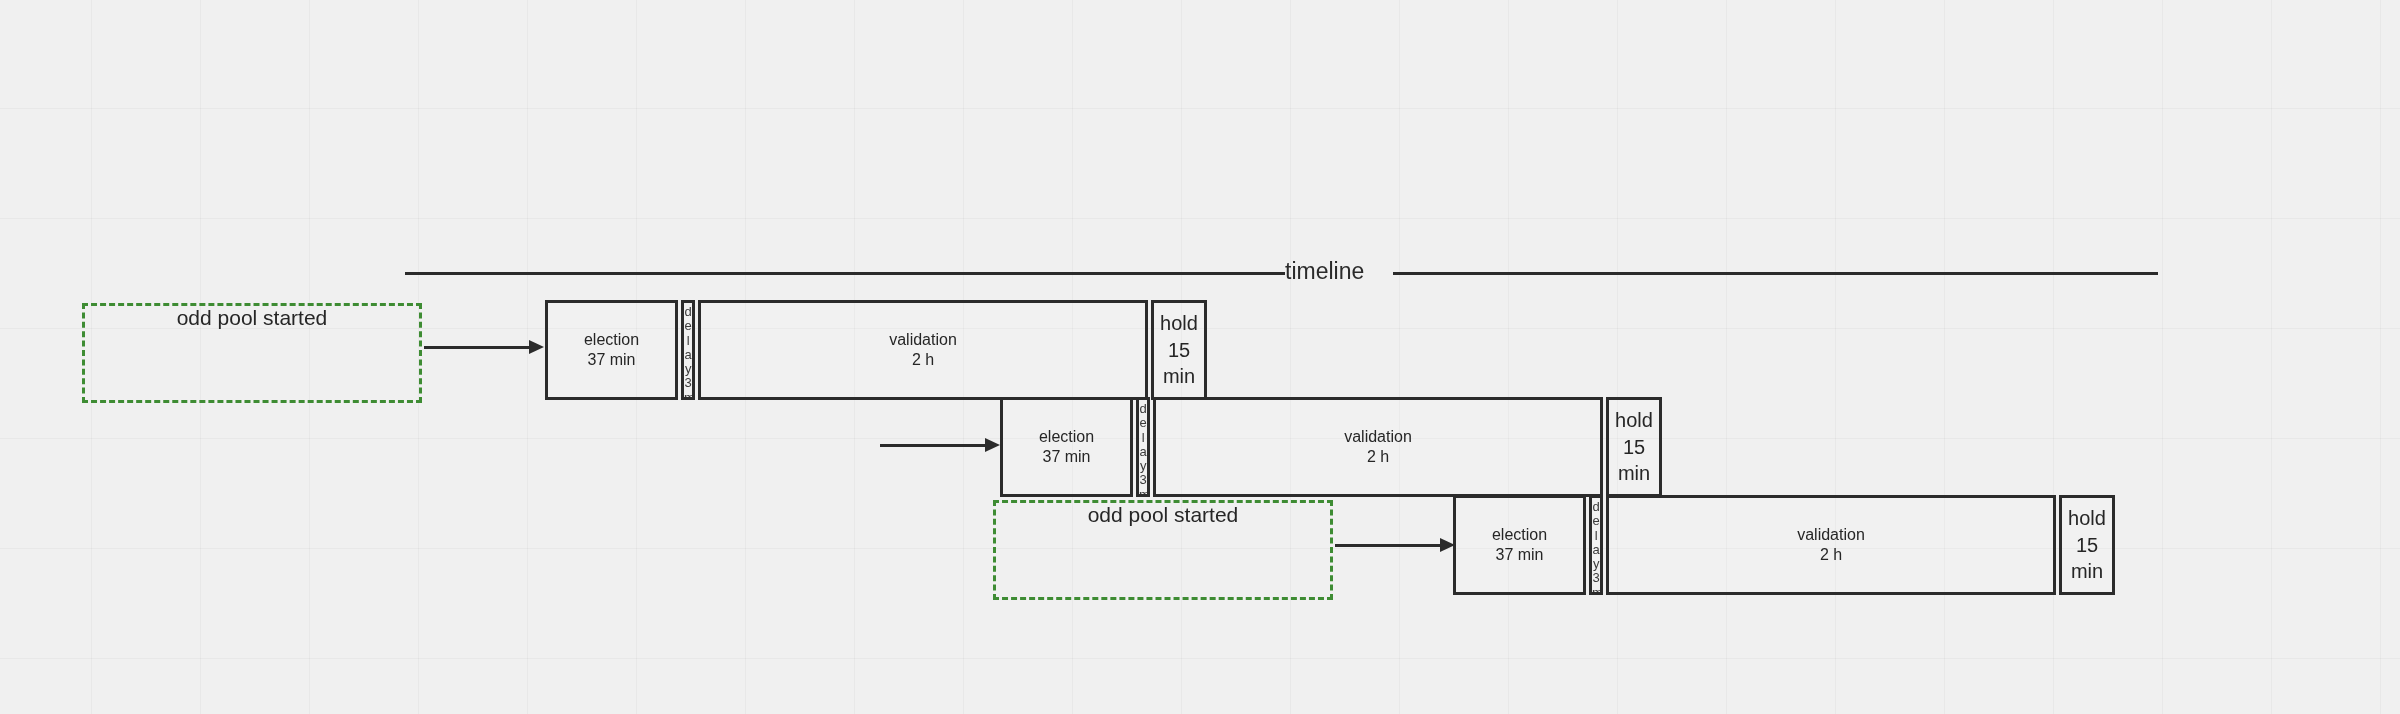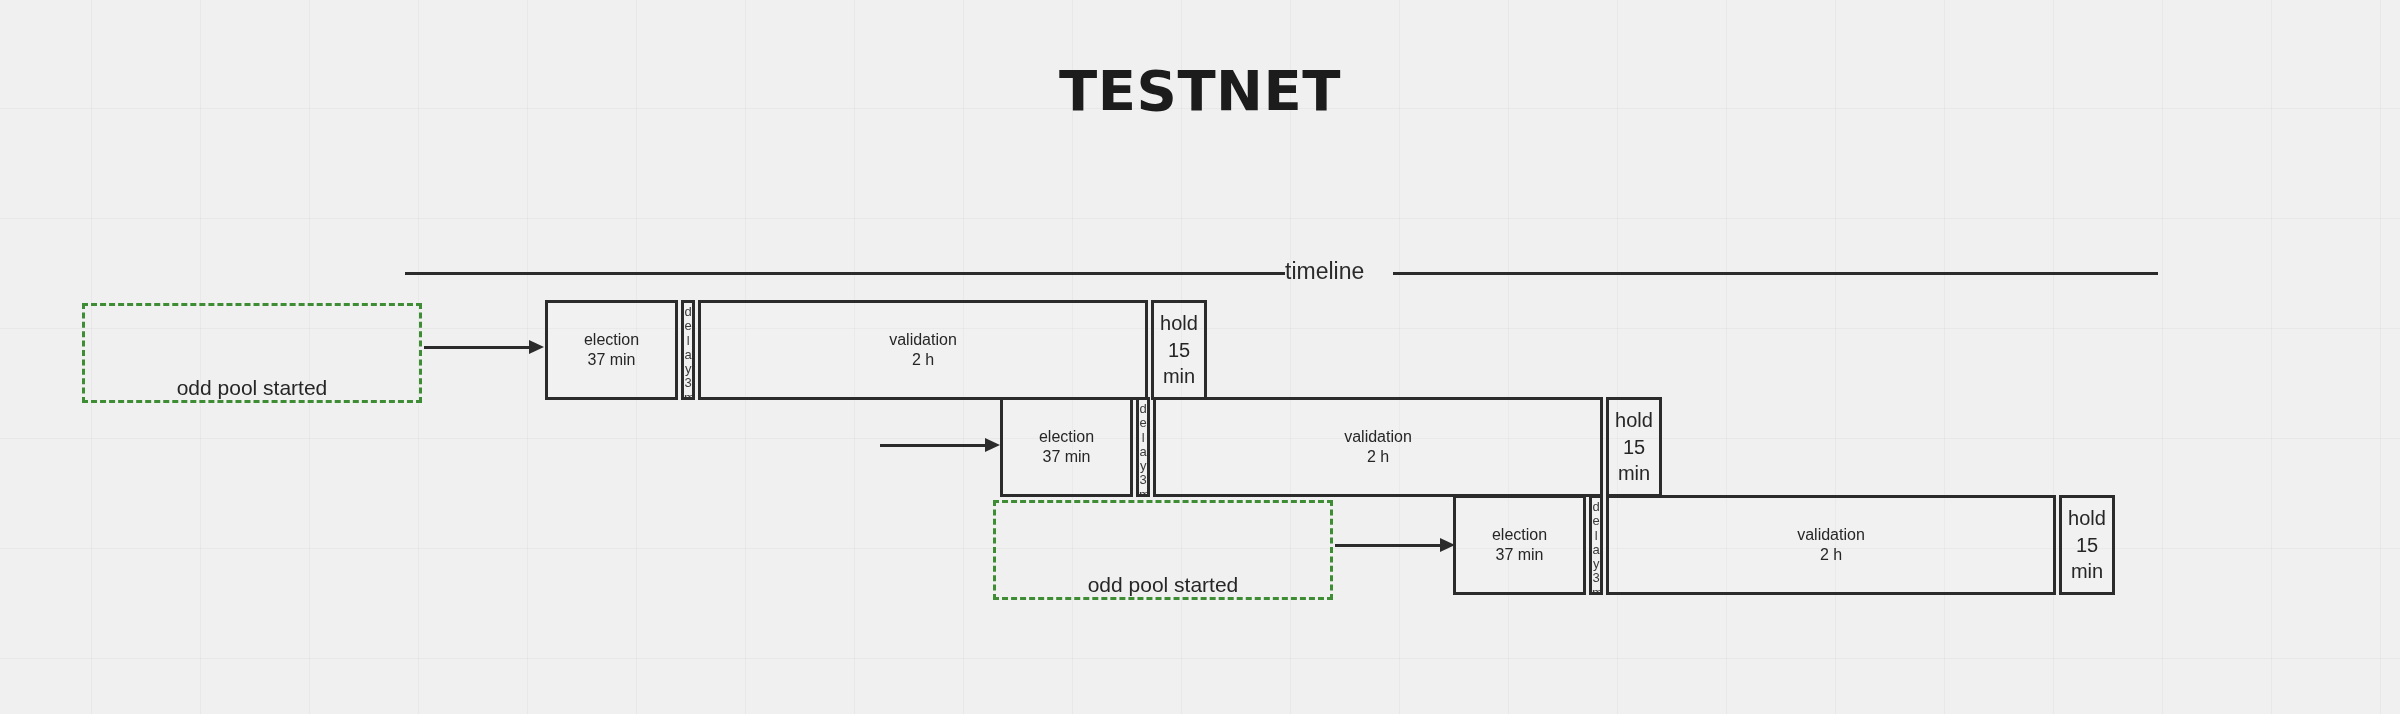--- a/index.html
+++ b/index.html
@@ -99,21 +99,21 @@
   }
 
   .box.stack { font-size: 20px; line-height: 1.32; text-align: center; }
 
   
   .note {
     position: absolute;
     box-sizing: border-box;
     border: 3px dashed #3e8c33;
     display: flex;
-    align-items: flex-end;
+    align-items: flex-start;
     justify-content: center;
     font-size: 21px;
     color: #262626;
     background: transparent;
   }
   .note.purple { border-color: #a32fae; }
 
   
   .arrow { position: absolute; height: 14px; }
   .arrow .shaft {
@@ -131,21 +131,20 @@
     border-top: 7px solid transparent;
     border-bottom: 7px solid transparent;
     border-left: 15px solid #2b2b2b;
   }
 </style>
 </head>
 <body>
 
 <div id="canvas">
 
-  <div class="title">TESTNET</div>
 
   <div class="timeline-axis">
     <div class="seg left"></div>
     <div class="seg right"></div>
   </div>
   <div class="timeline-label">timeline</div>
 
   <div class="note" style="left:82px; top:303px; width:340px; height:100px;">
     <span>odd pool started</span>
   </div>

